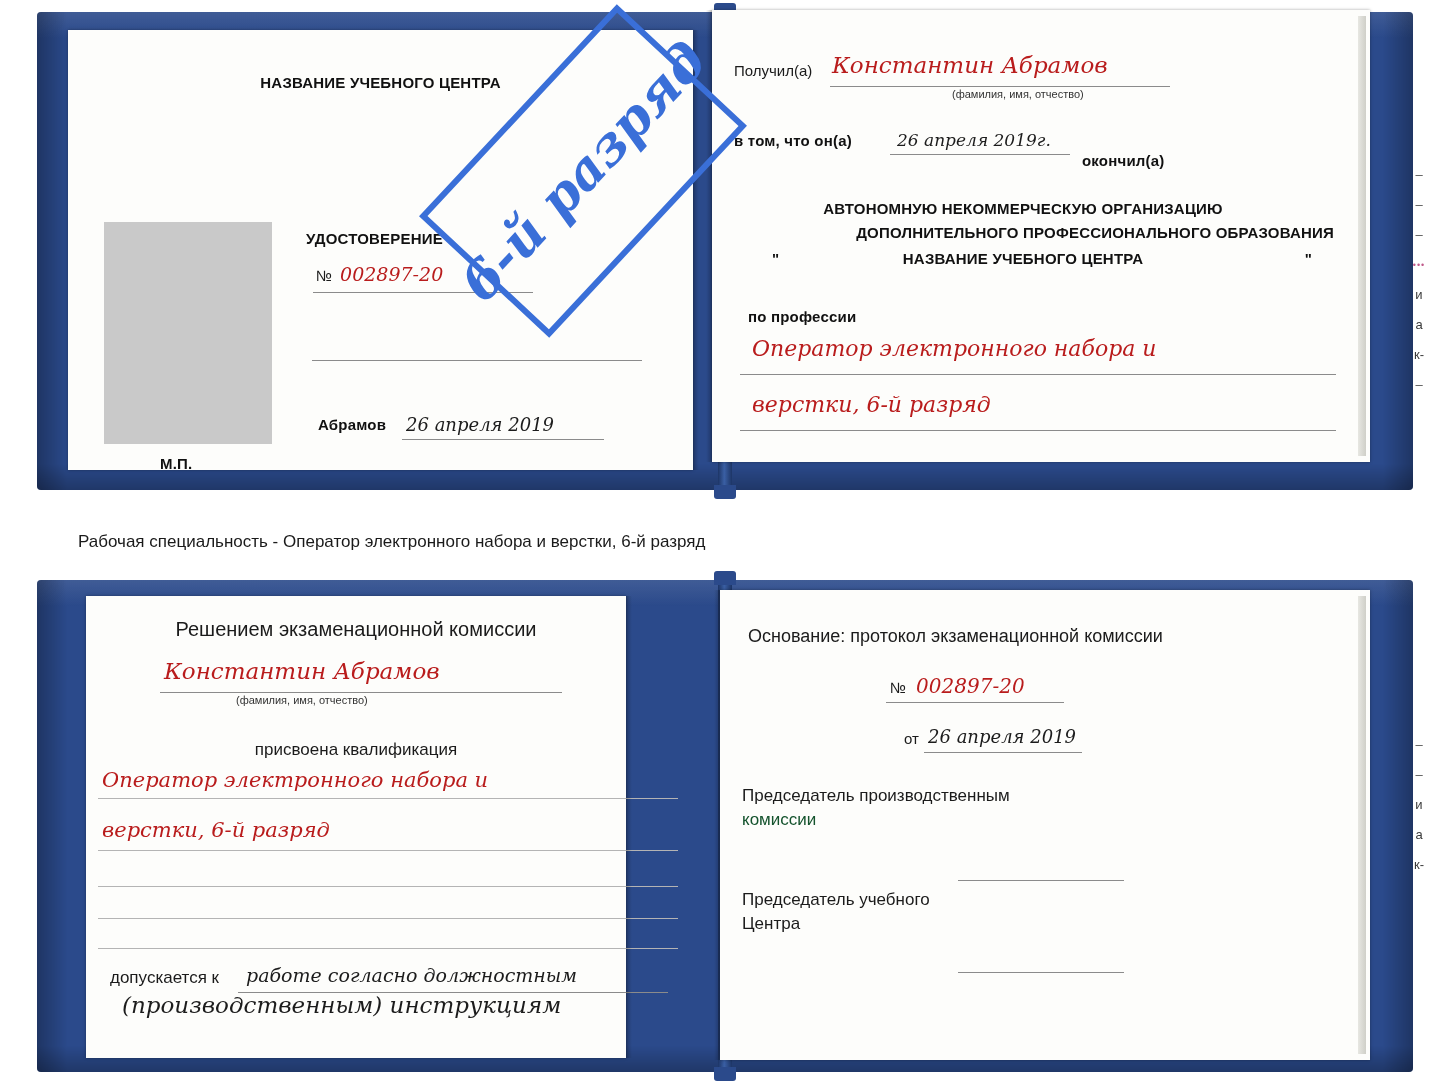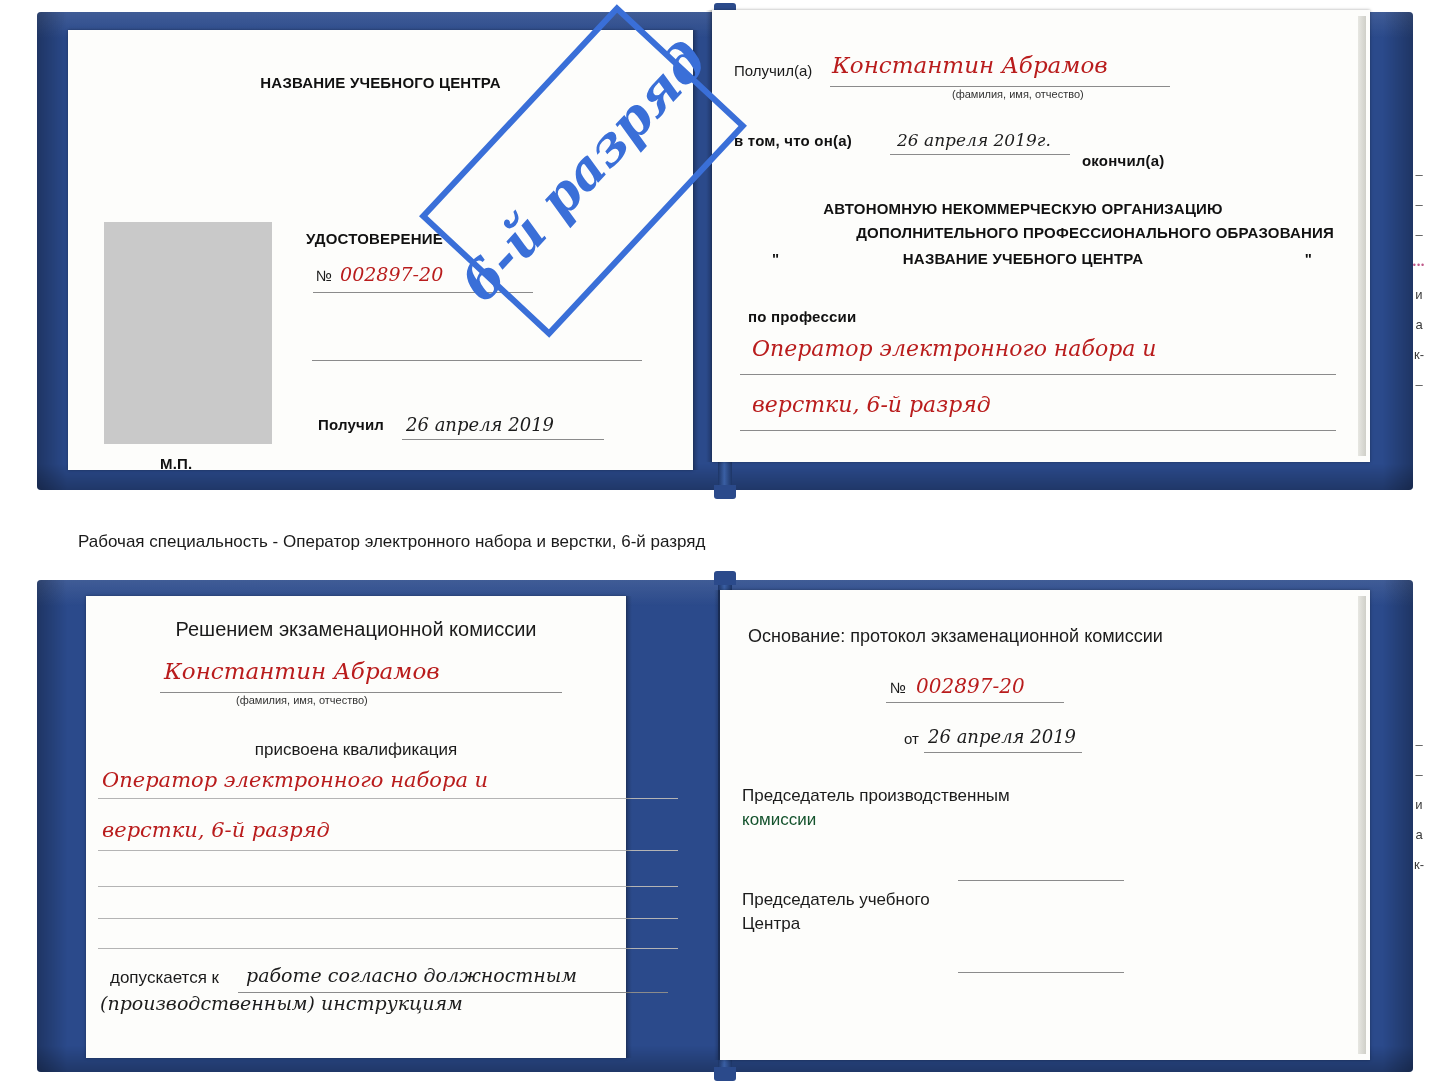--- a/index.html
+++ b/index.html
@@ -151,21 +151,21 @@
     <div style="position:absolute; left:238px; top:200px;" class="lbl-b">УДОСТОВЕРЕНИЕ</div>
 
     <div style="position:absolute; left:248px; top:233px; display:flex; gap:8px; align-items:baseline;">
       <span class="lbl">№</span>
       <span class="hand" style="font-size:19px;">002897-20</span>
     </div>
     <div class="rule" style="position:absolute; left:245px; top:262px; width:220px;"></div>
 
     <div class="rule" style="position:absolute; left:244px; top:330px; width:330px;"></div>
 
-    <div style="position:absolute; left:250px; top:386px;" class="lbl-b">Получил</div>
+    <div style="position:absolute; left:250px; top:386px;" class="lbl-b">Абрамов</div>
     <div style="position:absolute; left:338px; top:384px; font-size:18px;" class="hand-b">26 апреля 2019</div>
     <div class="rule" style="position:absolute; left:334px; top:409px; width:202px;"></div>
 
     <div style="position:absolute; left:92px; top:425px;" class="lbl-b">М.П.</div>
   </div>
 
   <div class="paper t-right shadow-l">
     <div class="stack-edge"></div>
 
     <div style="position:absolute; left:22px; top:52px;" class="lbl">Получил(а)</div>
@@ -231,21 +231,21 @@
     <div class="rule-lt" style="position:absolute; left:12px; top:290px; width:580px;"></div>
     <div class="rule-lt" style="position:absolute; left:12px; top:322px; width:580px;"></div>
     <div class="rule-lt" style="position:absolute; left:12px; top:352px; width:580px;"></div>
 
     <div style="position:absolute; left:16px; top:172px; font-size:21px;" class="hand">Оператор электронного набора и</div>
     <div style="position:absolute; left:16px; top:222px; font-size:21px;" class="hand">верстки, 6-й разряд</div>
 
     <div style="position:absolute; left:24px; top:372px; font-size:17px; color:#1b1b1b;text-align:center;">допускается к</div>
     <div style="position:absolute; left:160px; top:368px; font-size:19px;" class="hand-b">работе согласно должностным</div>
     <div class="rule" style="position:absolute; left:152px; top:396px; width:430px;"></div>
-    <div style="position:absolute; left:14px; top:396px; font-size:19px;" class="hand-b">(производственным) инструкциям</div>
+    <div style="position:absolute; left:36px; top:396px; font-size:23px;" class="hand-b">(производственным) инструкциям</div>
   </div>
 
   <div class="paper b-right shadow-l">
     <div class="stack-edge"></div>
 
     <div style="position:absolute; left:28px; top:36px; font-size:18px; color:#1b1b1b;">Основание: протокол экзаменационной комиссии</div>
 
     <div style="position:absolute; left:170px; top:84px; display:flex; gap:10px; align-items:baseline;">
       <span class="lbl">№</span>
       <span class="hand" style="font-size:20px;">002897-20</span>

